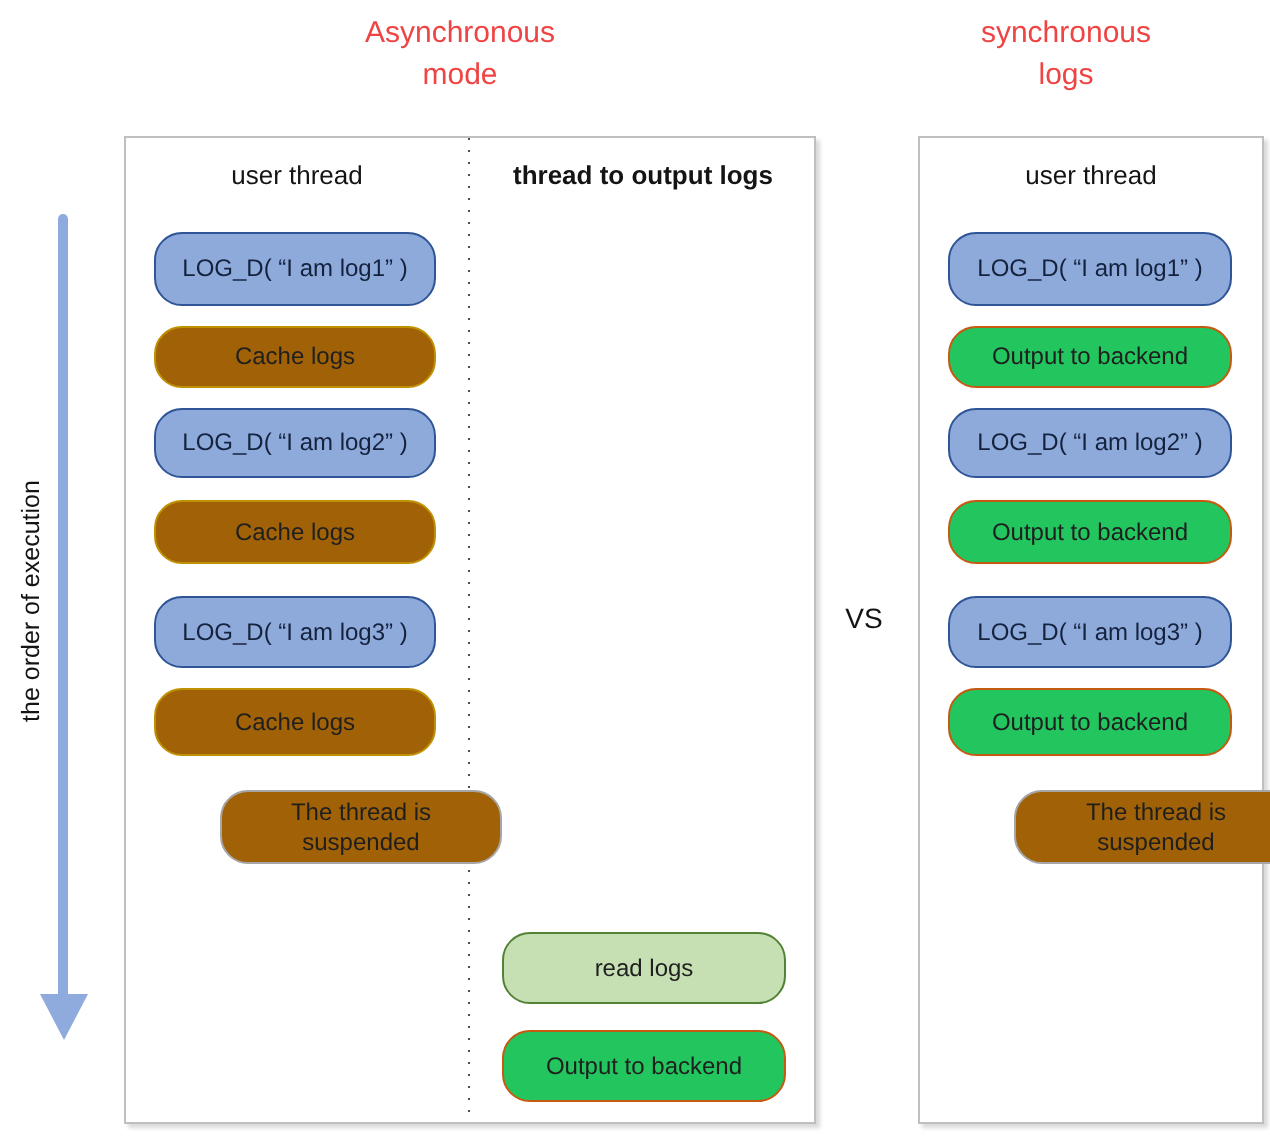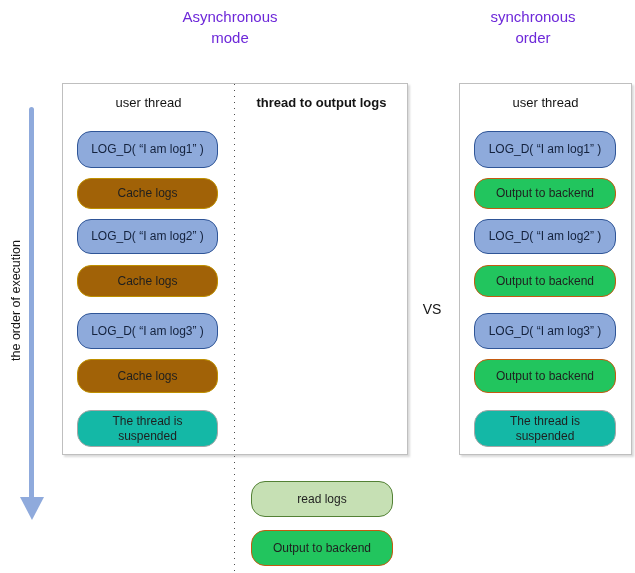--- a/index.html
+++ b/index.html
@@ -15,21 +15,21 @@
     background: #ffffff;
     overflow: hidden;
   }
   .title {
     position: absolute;
     top: 6px;
     width: 160px;
     text-align: center;
     font-size: 15px;
     line-height: 21px;
-    color: #6d28d9;
+    color: #ef4444;
     white-space: pre-line;
   }
   .title-left { left: 150px; }
   .title-right { left: 453px; }
   .vs {
     position: absolute;
     left: 419px;
     top: 301px;
     width: 26px;
     text-align: center;
@@ -64,22 +64,22 @@
     height: 15px;
     text-align: center;
     font-size: 12.5px;
     color: #141414;
     transform: rotate(-90deg);
     white-space: nowrap;
   }
   
   .panel {
     position: absolute;
-    top: 83px;
-    height: 372px;
+    top: 68px;
+    height: 494px;
     background: #ffffff;
     border: 1px solid #BFBFBF;
     box-shadow: 2px 2px 2px rgba(0,0,0,0.15);
   }
   .panel-async { left: 62px;  width: 346px; }
   .panel-sync  { left: 459px; width: 173px; }
   .col-header {
     position: absolute;
     top: 11px;
     text-align: center;
@@ -106,31 +106,31 @@
     font-size: 12px;
     line-height: 15px;
     color: #1f1f1f;
     white-space: pre-line;
     border-radius: 14px;
   }
   .box-log       { background: #8EAADB; border: 1.5px solid #2F5597; color: #14223d; }
   .box-cache     { background: #a16207; border: 1.5px solid #BF9000; }
   .box-output    { background: #22c55e; border: 1.5px solid #C55A11; }
   .box-read      { background: #C6E0B4; border: 1.5px solid #538135; }
-  .box-suspended { background: #14b8a6; border: 1.5px solid #A6A6A6; }
+  .box-suspended { background: #a16207; border: 1.5px solid #A6A6A6; margin-left: 33px; }
 </style>
 </head>
 <body>
 
 <div class="canvas">
 
   <div class="title title-left">Asynchronous
 mode</div>
   <div class="title title-right">synchronous
-order</div>
+logs</div>
   <div class="vs">VS</div>
 
   <div class="exec-arrow-line"></div>
   <div class="exec-arrow-head"></div>
   <div class="exec-axis-label">the order of execution</div>
 
   <div class="panel panel-async">
     <div class="divider-dotted"></div>
 
     <div class="col-header" style="left:0; width:171px;">user thread</div>

